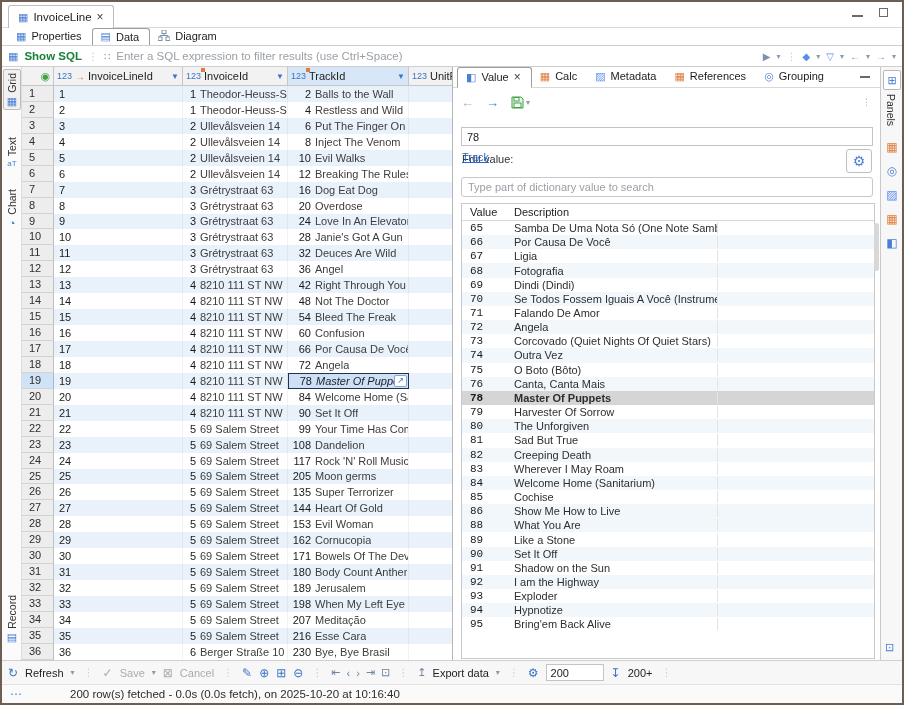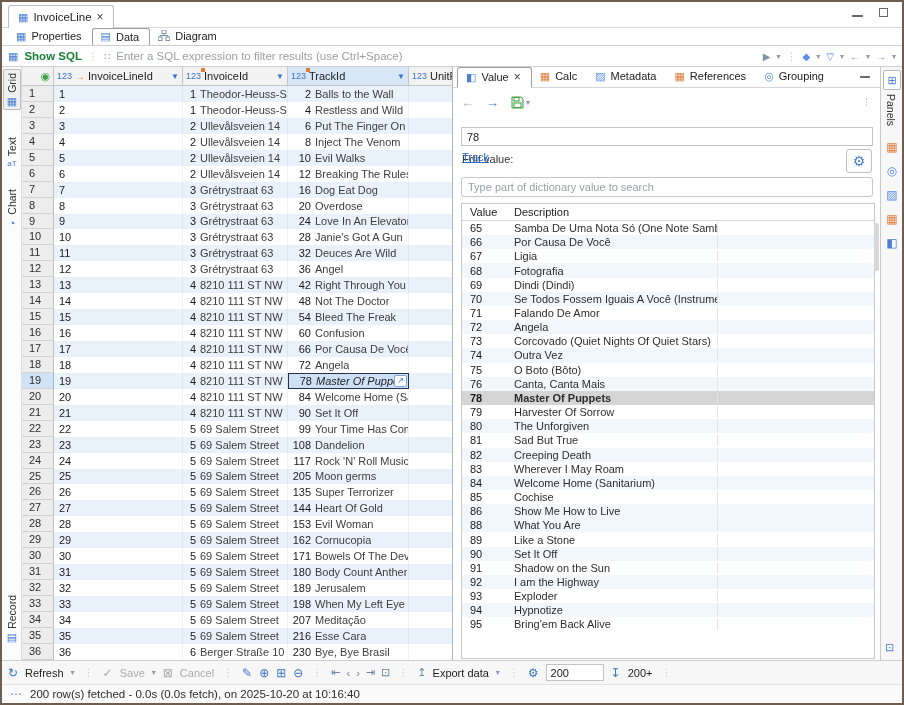--- a/index.html
+++ b/index.html
@@ -89,21 +89,21 @@
              display:flex; align-items:center; justify-content:center; color:#4a7fd4; font-size:14px; }
   .p-search { position:absolute; left:8px; top:110px; width:412px; height:20px; border:1px solid #c8c8c8; border-radius:3px; padding:0 6px;
               font-size:11px; color:#333; font-family:"Liberation Sans",sans-serif; }
   .p-search::placeholder { color:#9aa0a6; }
   .dict { position:absolute; left:8px; top:136px; width:414px; height:456px; border:1px solid #c9c9c9; overflow:hidden; background:#fff; }
   .d-head { display:flex; height:17px; border-bottom:1px solid #d8d8d8; align-items:center; }
   .d-head .h1 { width:46px; padding-left:8px; } .d-head .h2 { flex:1; padding-left:6px; }
   .d-row { display:flex; height:14.16px; flex:0 0 14.16px; align-items:center; background:#fff; }
   .d-row.stripe { background:#f2f7fc; }
   .d-row.sel { background:#d5d5d5; font-weight:bold; color:#111; }
-  .d-v { width:46px; padding-left:8px; color:#1a1a1a; }
+  .d-v { width:46px; padding-left:8px; color:#1a1a1a;font-family:Liberation Mono, monospace; }
   .d-d { width:210px; padding-left:6px; color:#2e2e2e; overflow:hidden; white-space:nowrap; border-right:1px solid #e4e4e4; flex:0 0 210px; }
   .d-sp { flex:1; }
   .dict-scroll { position:absolute; right:1px; top:156px; width:5px; height:48px; background:#d8d8d8; border-radius:3px; }
 
   
   .right-rail { position:absolute; left:878px; top:65px; width:22px; height:593px; background:#f7f7f7; border-left:1px solid #c9c9c9; }
   .panels-btn { position:absolute; left:2px; top:3px; width:18px; height:20px; border:1px solid #b8b8b8; border-radius:2px; background:#fff;
                 display:flex; align-items:center; justify-content:center; color:#4a7fd4; font-size:11px; }
   .panels-lbl { position:absolute; left:4px; top:27px; writing-mode:vertical-rl; font-size:10.5px; color:#333; }
   .rail-ic { position:absolute; left:3px; width:16px; height:16px; display:flex; align-items:center; justify-content:center; font-size:12px; }
@@ -116,21 +116,21 @@
   .bico.gray { color:#ababab; }
   .blbl { color:#1d1d1d; } .blbl.gray { color:#ababab; }
   .bsep { color:#c9c9c9; font-size:10px; margin:0 2px; }
   .navico { color:#6f85a3; font-size:11px; letter-spacing:-1px; }
   .fetch-input { width:58px; height:17px; border:1px solid #c4c4c4; padding:0 4px; font-size:11px; font-family:"Liberation Sans",sans-serif; color:#1a1a1a; }
 
   
   .statusbar { position:absolute; left:0; top:682px; width:900px; height:19px; background:#fafafa; border-top:1px solid #e2e2e2;
                display:flex; align-items:center; gap:8px; padding:0 8px; }
   .status-ic { color:#4a7fd4; font-size:12px; }
-  .status-txt { color:#2c2c2c; font-size:11.5px; }
+  .status-txt { color:#2c2c2c; font-size:11.5px;margin-left:40px; }
   .o { color:#e07b39 !important; }
   .b { color:#4a7fd4; }
   .bg { color:#5b8def; }
 </style>
 </head>
 <body>
 
 <div class="frame">
   <div class="window">
 

